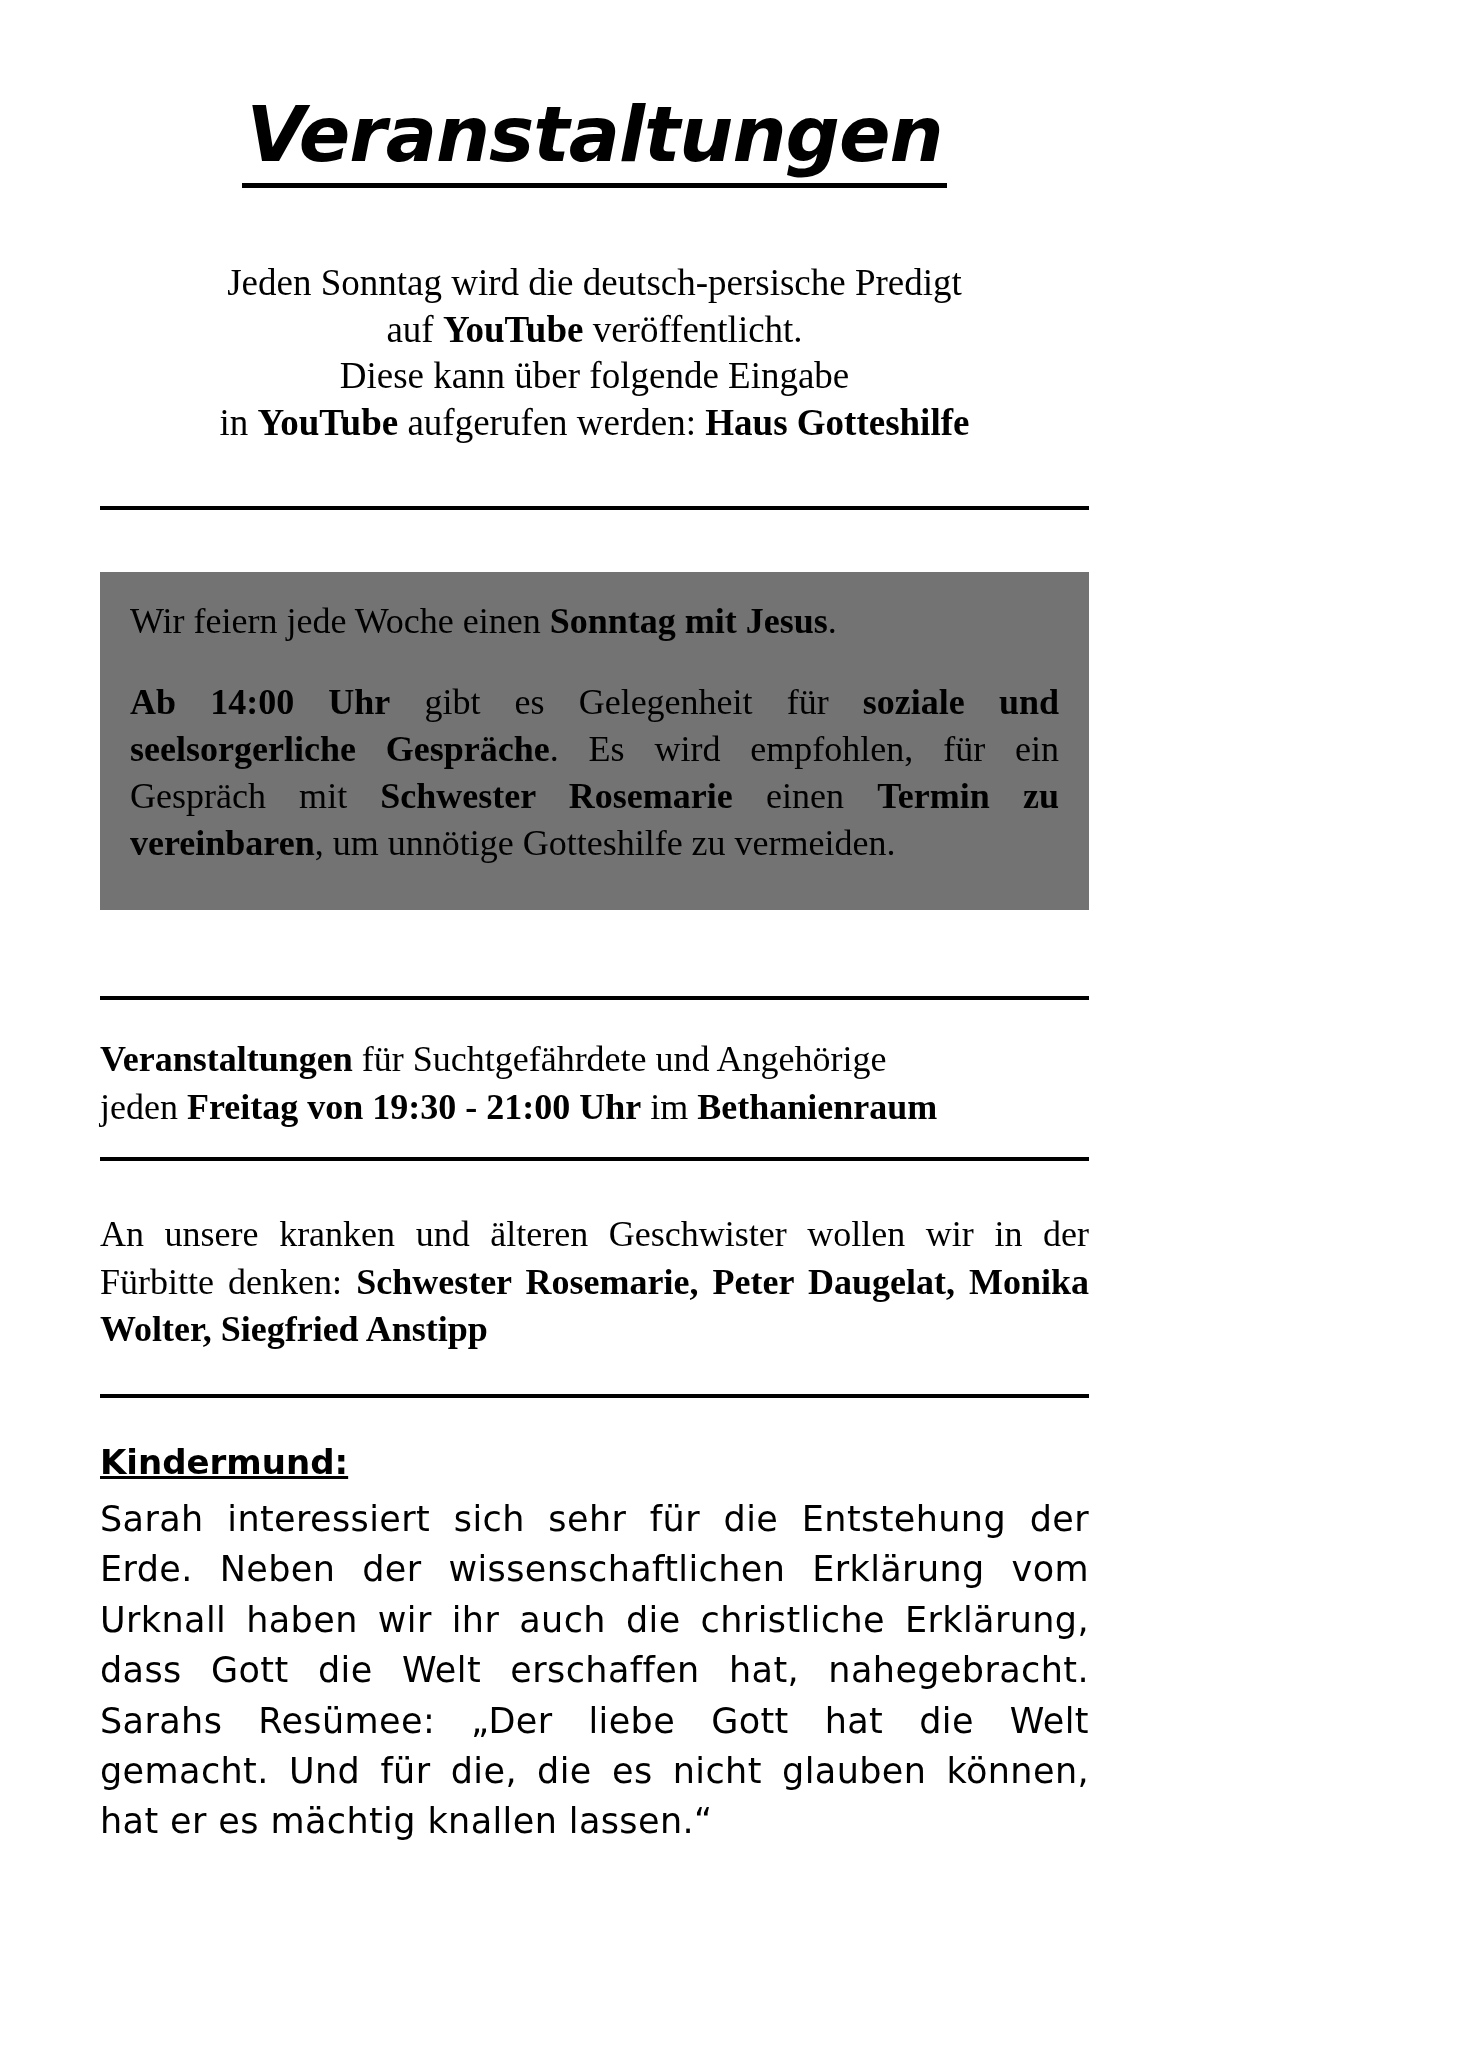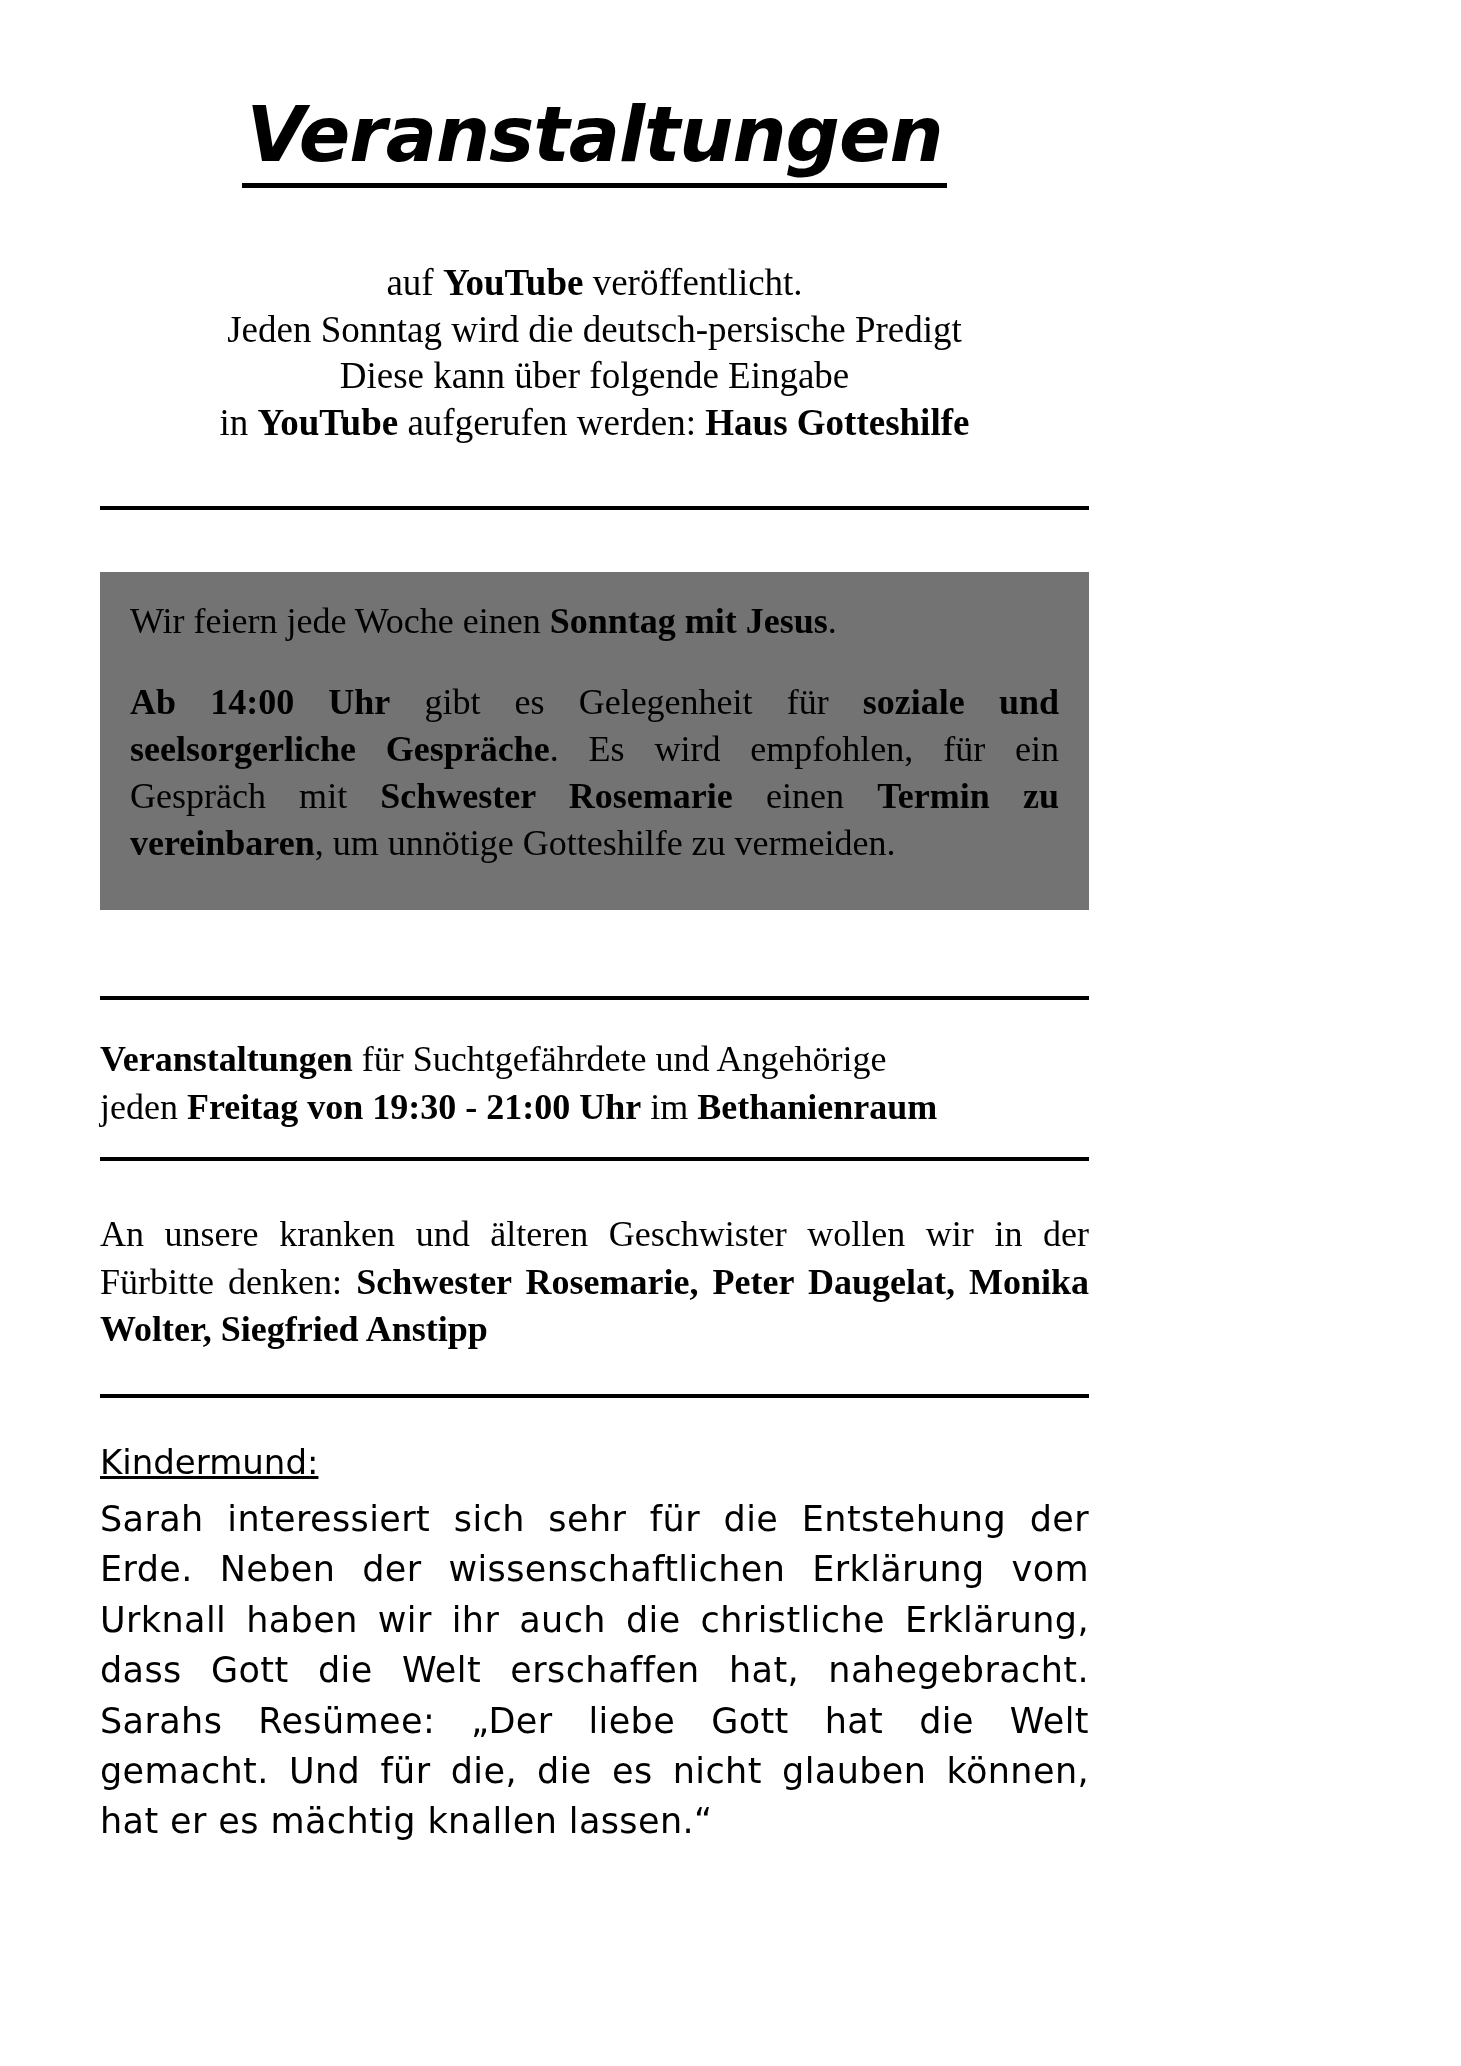--- a/index.html
+++ b/index.html
@@ -90,20 +90,21 @@
   
   .kinder {
     margin-top: 44px;
   }
   .kinder-heading {
     font-family: "DejaVu Sans", sans-serif;
     font-size: 34px;
     text-decoration: underline;
     display: inline-block;
     margin-bottom: 12px;
+    font-weight: bold;
   }
   .kinder-body {
     font-family: "DejaVu Sans", sans-serif;
     font-size: 35px;
     line-height: 1.44;
     text-align: justify;
     letter-spacing: 0.4px;
     margin: 0;
   }
 </style>
@@ -111,24 +112,24 @@
 <body>
 
 <div class="page">
 
   <h1 class="title">
     <span class="title-inner">Veranstaltungen</span>
   </h1>
 
   <div class="intro">
     <span class="line">
-      <span>auf </span><b>YouTube</b><span> veröffentlicht.</span>
+      <span>Jeden Sonntag wird die deutsch-persische Predigt</span>
     </span>
     <span class="line">
-      <span>Jeden Sonntag wird die deutsch-persische Predigt</span>
+      <span>auf </span><b>YouTube</b><span> veröffentlicht.</span>
     </span>
     <span class="line">
       <span>Diese kann über folgende Eingabe</span>
     </span>
     <span class="line">
       <span>in </span><b>YouTube</b><span> aufgerufen werden: </span><b>Haus Gotteshilfe</b>
     </span>
   </div>
 
   <hr class="rule rule-intro">

